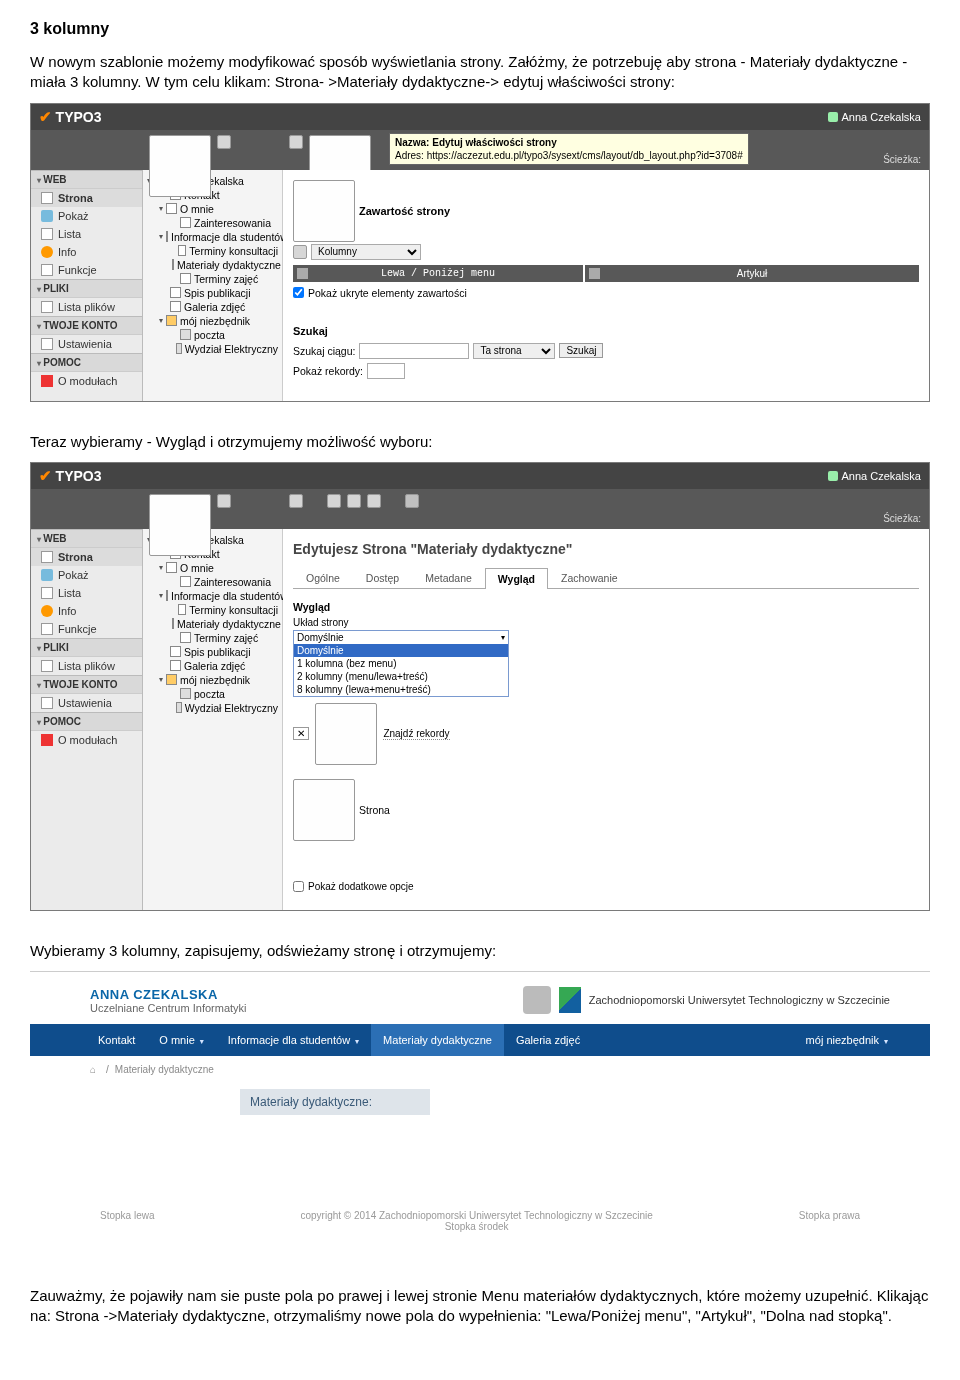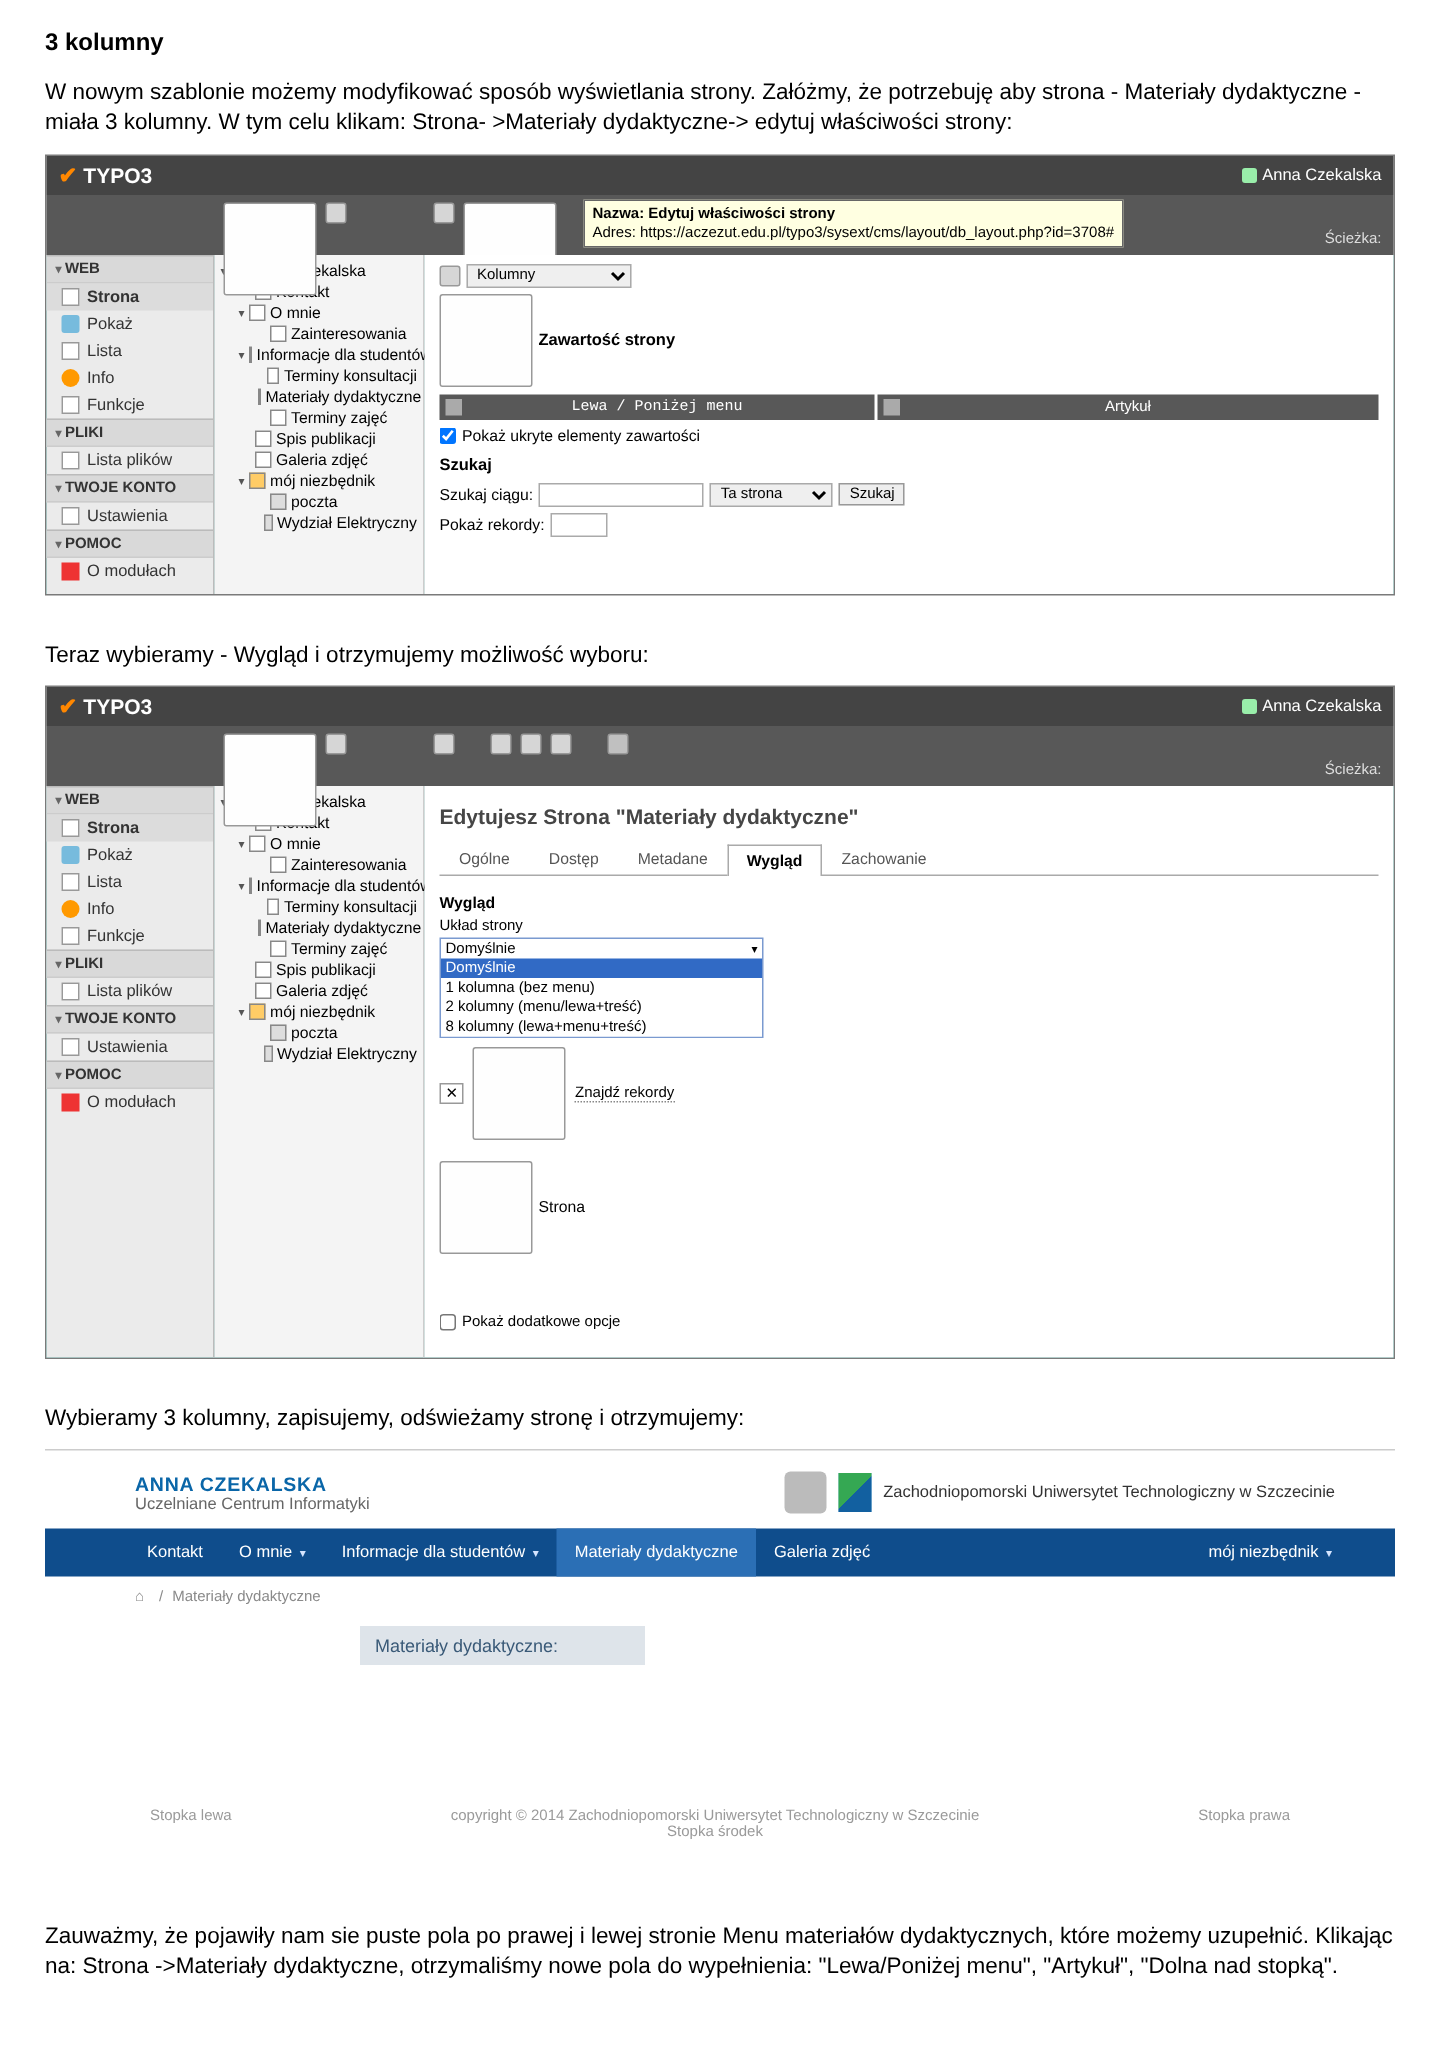--- a/index.html
+++ b/index.html
@@ -24,21 +24,21 @@
   .subbar .treecol { width:140px; display:flex; align-items:flex-start; gap:6px; padding:5px 6px 0 6px; }
   .subbar .mainarea { flex:1; display:flex; padding:5px 6px 0 6px; gap:6px; position:relative; }
   .ico { width:14px; height:14px; background:#d6d6d6; border:1px solid #999; display:inline-block; border-radius:2px; }
   .ico.doc { background:#fefefe; }
   .ico.trash { background:#c0c0c0; }
   .tooltip { position:absolute; left:84px; top:3px; background:#ffffe1; border:1px solid #666; padding:2px 5px; font-size:10px; line-height:1.3; color:#000; white-space:nowrap; z-index:5;margin-left:22px; }
   .tooltip .tt-title { font-weight:bold; }
   .pathlabel { position:absolute; right:8px; top:24px; color:#ddd; font-size:10px; }
 
   
-  .body3 { display:flex; background:#0f766e; }
+  .body3 { display:flex; background:#3b82f6; }
   .leftnav { width:112px; background:#ebebeb; border-right:1px solid #bbb; padding-bottom:6px; }
   .navgroup-h { background:#d9d9d9; color:#333; font-weight:bold; font-size:10px; padding:3px 6px; border-top:1px solid #bbb; border-bottom:1px solid #ccc; }
   .navgroup-h::before { content:"▾ "; font-size:8px; color:#666; }
   .navitem { display:flex; align-items:center; gap:5px; padding:3px 6px 3px 10px; font-size:11px; color:#333; cursor:pointer; }
   .navitem.active { background:#dcdcdc; font-weight:bold; }
   .ni-ico { width:12px; height:12px; background:#fff; border:1px solid #999; display:inline-block; }
   .ni-ico.red { background:#e33; border:none; }
   .ni-ico.blue { background:#7bd; border:none; border-radius:2px; }
   .ni-ico.orange { background:#f90; border:none; border-radius:6px; }
 
@@ -52,21 +52,21 @@
   .mainpane { flex:1; background:#fff; padding:0; position:relative; }
   .mp-inner { padding:6px 10px 18px 10px; }
 
   
   .row-line { display:flex; align-items:center; gap:4px; font-size:11px; margin-bottom:2px; }
   .colgrid { display:flex; gap:2px; margin:5px 0; }
   .colhdr { flex:1; background:#585858; color:#fff; text-align:center; font-size:10px; padding:3px 0; position:relative; }
   .colhdr.short { flex:0 0 290px;font-family:Liberation Mono, monospace; }
   .colhdr .hic { position:absolute; left:4px; top:3px; width:11px; height:11px; background:#aaa; }
   .smalltxt { font-size:10.5px; margin:4px 0; display:flex; align-items:center; gap:4px; }
-  .szukaj-block { margin-top:7px; }
+  .szukaj-block { margin-top:26px; }
   .inp { border:1px solid #aaa; height:16px; font-size:10px; padding:0 2px; }
   .btn-s { border:1px solid #999; background:#eee; font-size:10px; padding:1px 6px; }
 
   
   .page-title { font-size:14px; font-weight:bold; color:#464646; margin:6px 0 10px 0; }
   .tabs { display:flex; border-bottom:1px solid #aaa; font-size:10.5px; }
   .tab { padding:4px 12px; color:#555; cursor:pointer; border:1px solid transparent; border-bottom:none; }
   .tab.active { background:#fff; border-color:#aaa; color:#000; font-weight:bold; position:relative; top:1px; }
   .form-sect { padding-top:8px; }
   .form-sect .lbl { font-size:10.5px; font-weight:bold; margin-top:4px; }
@@ -247,27 +247,27 @@
           </div>
           <div class="tnode" style="padding-left: 26px;">
             <span style="width:8px;display:inline-block"></span>
             <span class="tico" style="background:#ddd"></span>
             <span>Wydział Elektryczny</span>
           </div>
         </div>
 
       <div class="mainpane">
         <div class="mp-inner">
+          <div class="row-line" style="margin-top:4px">
+            <span class="ico doc"></span>
+            <b>Zawartość strony</b>
+          </div>
           <div class="row-line">
             <span class="ico"></span>
             <select class="inp" style="width:110px"><option>Kolumny</option></select>
-          </div>
-          <div class="row-line" style="margin-top:4px">
-            <span class="ico doc"></span>
-            <b>Zawartość strony</b>
           </div>
           <div class="colgrid">
             <div class="colhdr short"><span class="hic"></span><span>Lewa / Poniżej menu</span></div>
             <div class="colhdr"><span class="hic"></span><span>Artykuł</span></div>
           </div>
           <div class="smalltxt">
             <input type="checkbox" checked="" style="">
             <span>Pokaż ukryte elementy zawartości</span>
           </div>
           <div class="szukaj-block">

